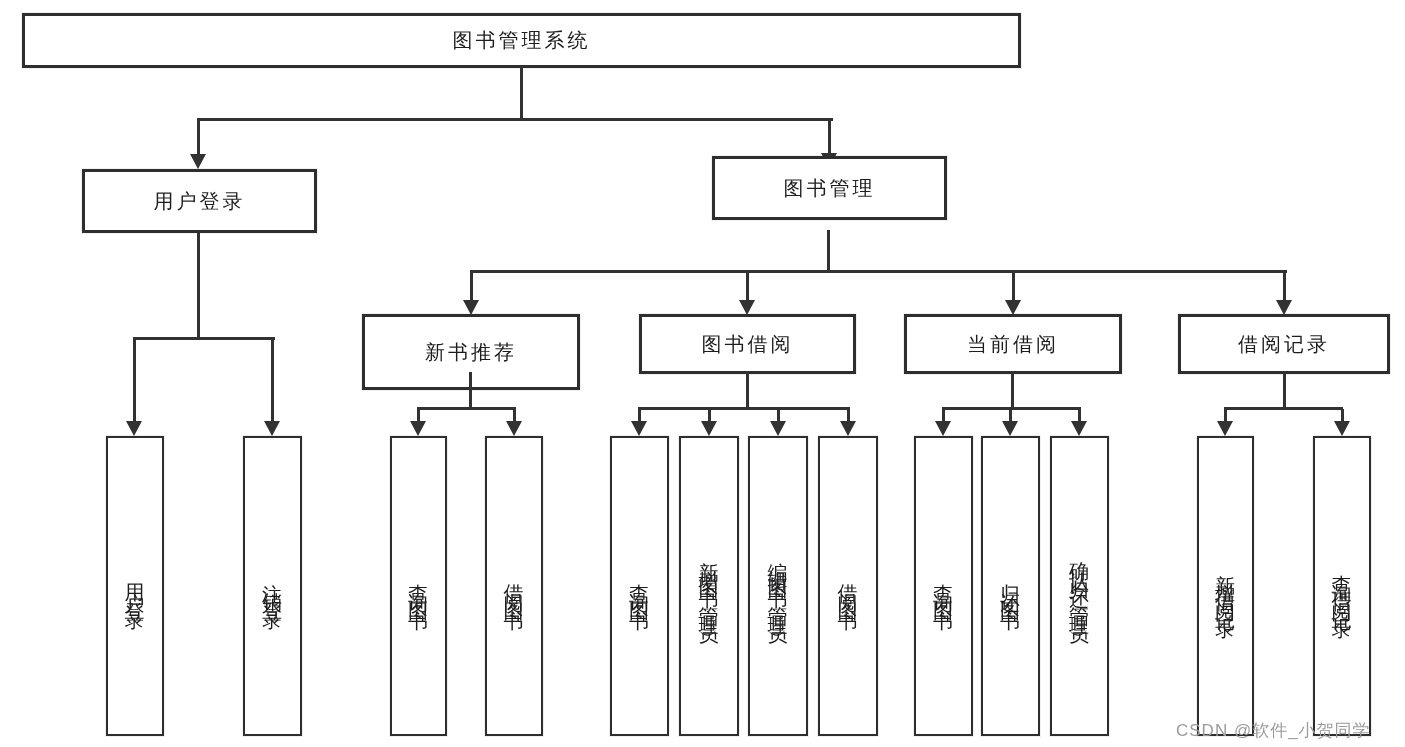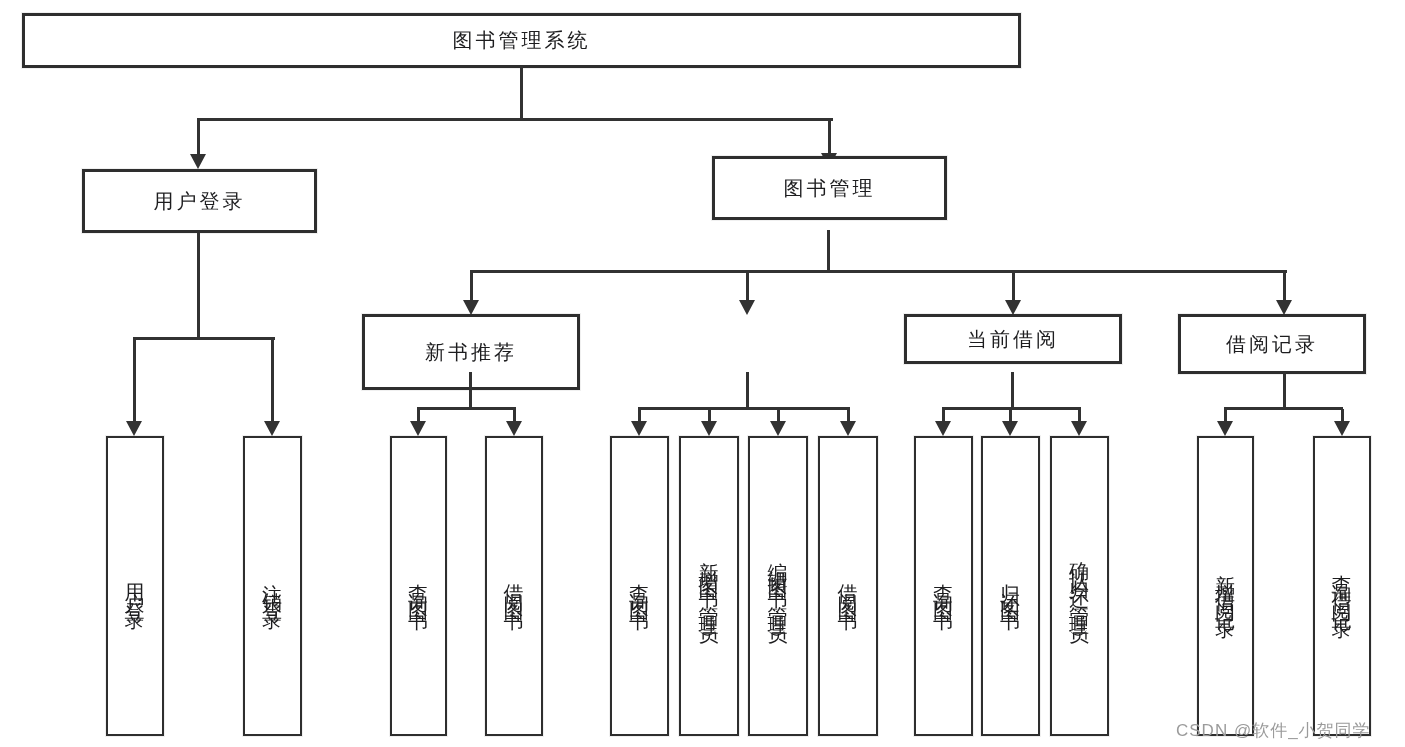--- a/index.html
+++ b/index.html
@@ -112,24 +112,27 @@
     <span class="head"></span>
   </div>
   <div class="varrow" style="left:1276px; top:272px; height:43px;">
     <span class="shaft"></span>
     <span class="head"></span>
   </div>
 
   <div class="node" style="left:362px; top:314px; width:218px; height:76px;">
     <span class="label-h">新书推荐</span>
   </div>
-  <div class="node" style="left:904px; top:314px; width:218px; height:50px;text-align:center;">
+  <div class="node" style="left:639px; top:314px; width:217px; height:60px;">
+    <span class="label-h">图书借阅</span>
+  </div>
+  <div class="node" style="left:904px; top:314px; width:218px; height:60px;text-align:center;">
     <span class="label-h">当前借阅</span>
   </div>
-  <div class="node" style="left:1178px; top:314px; width:188px; height:60px;">
+  <div class="node" style="left:1178px; top:314px; width:212px; height:60px;">
     <span class="label-h">借阅记录</span>
   </div>
 
   <div class="vline" style="left:469px; top:372px; height:38px;"></div>
   <div class="vline" style="left:746px; top:372px; height:38px;"></div>
   <div class="vline" style="left:1011px; top:372px; height:38px;"></div>
   <div class="vline" style="left:1283px; top:372px; height:38px;"></div>
 
   <div class="hline" style="left:417px; top:407px; width:99px;"></div>
   <div class="hline" style="left:638px; top:407px; width:212px;"></div>

